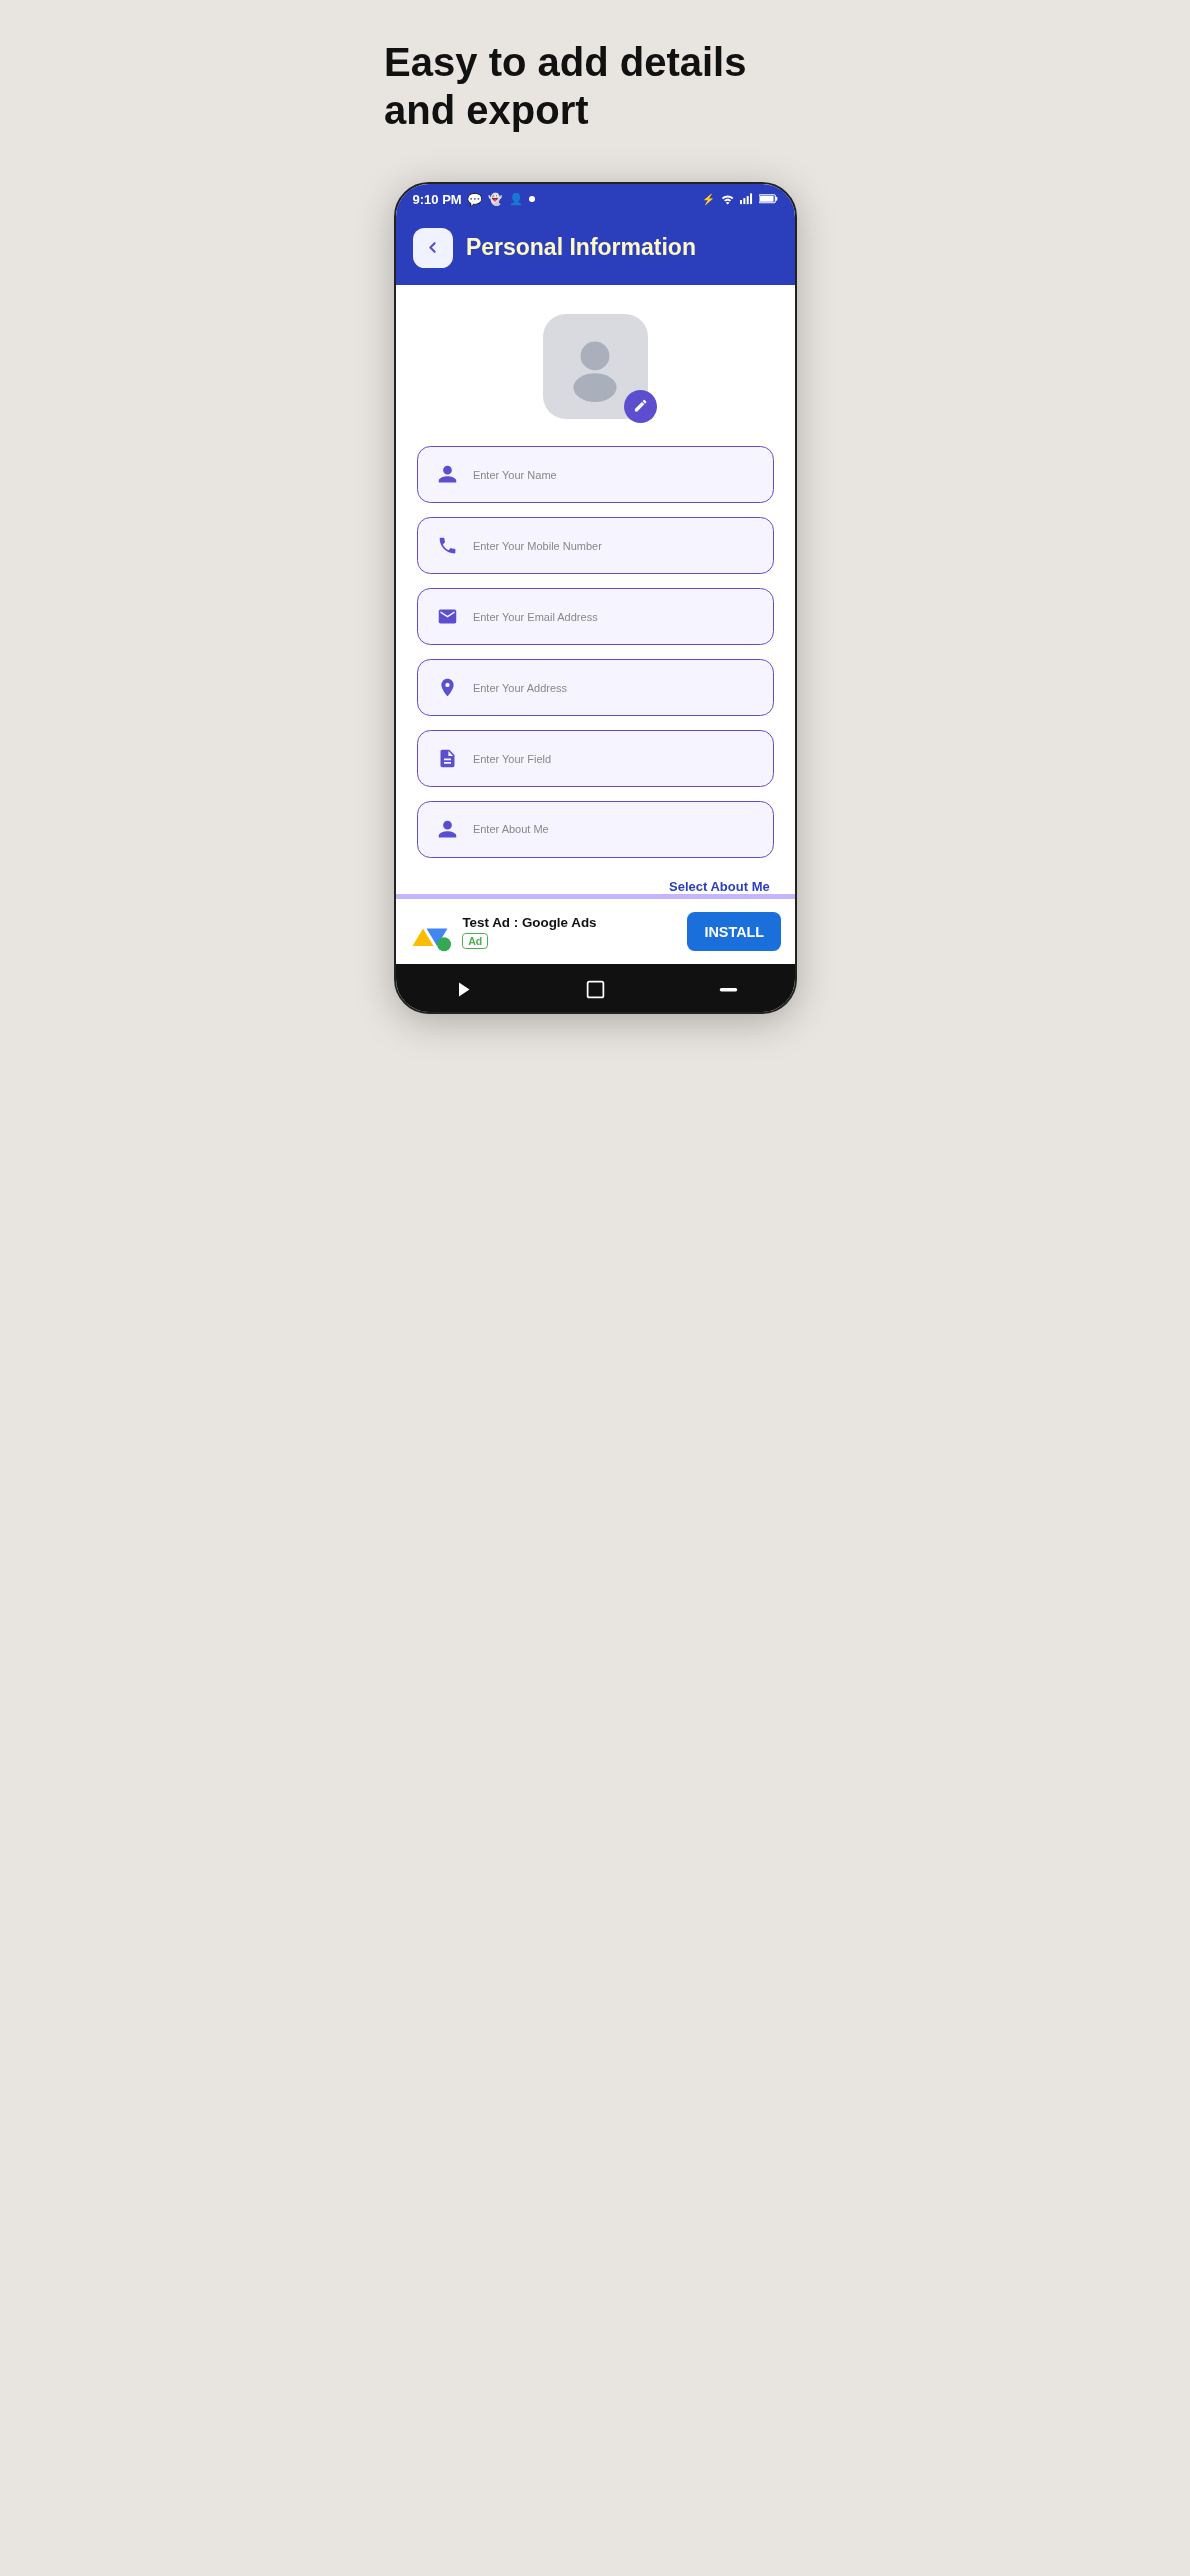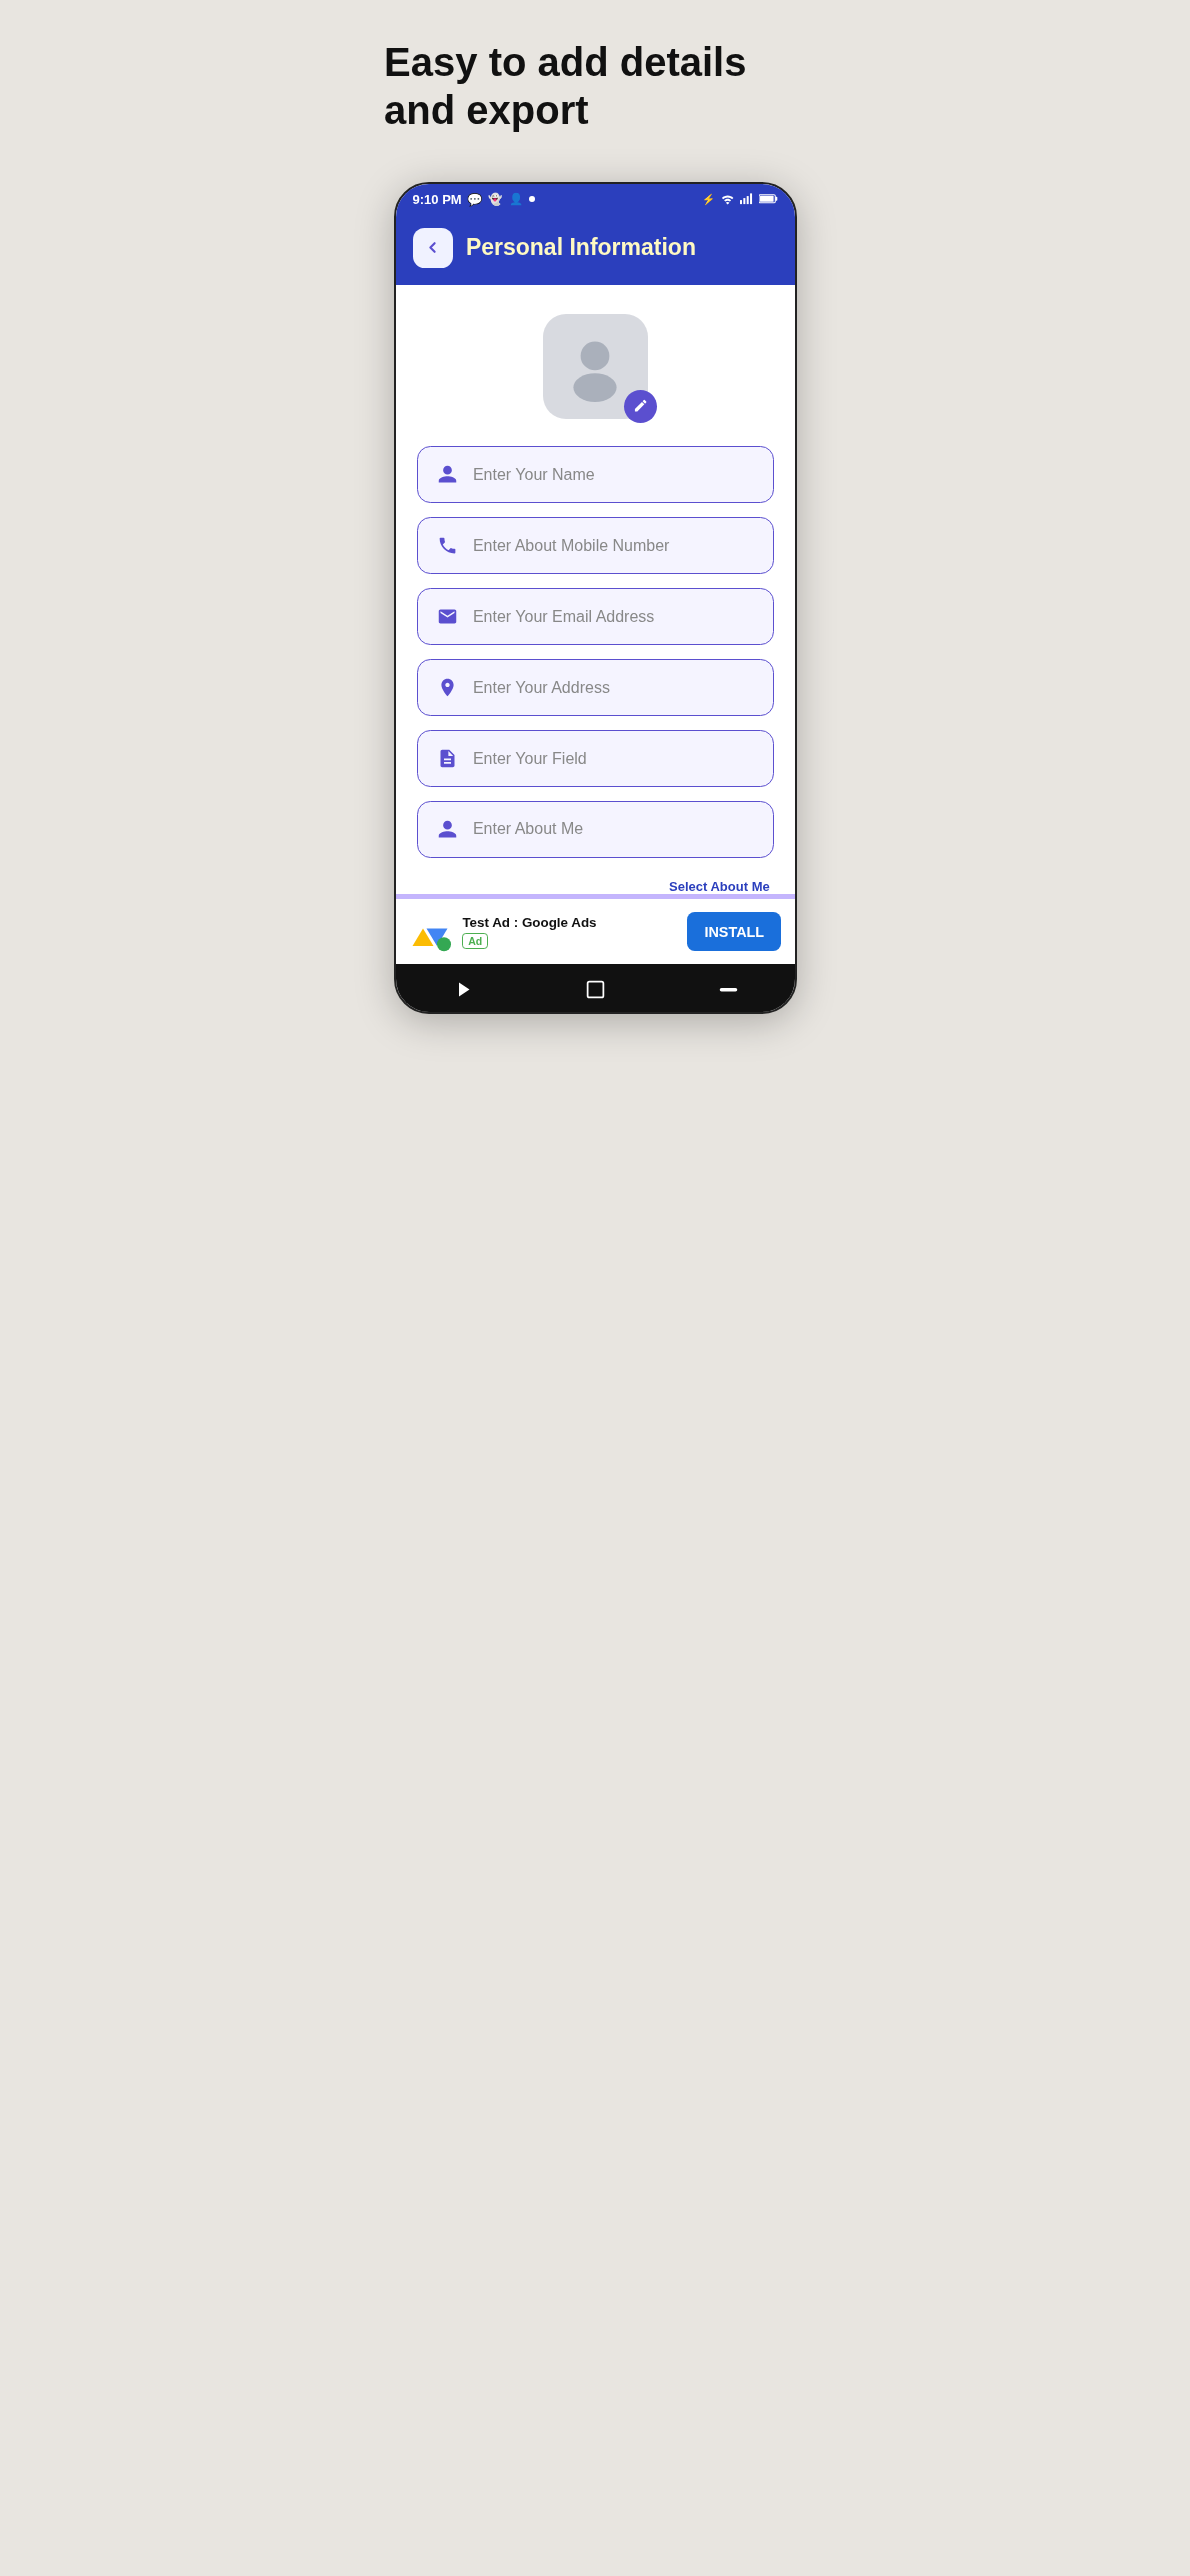--- a/index.html
+++ b/index.html
@@ -185,21 +185,21 @@
       justify-content: center;
     }
 
     .field-icon svg {
       width: 21px;
       height: 21px;
       fill: #5b4fcf;
     }
 
     .field-placeholder {
-      font-size: 16px;
+      font-size: 11px;
       color: #888;
       font-weight: 500;
     }
 
     
     .select-about-row {
       display: flex;
       justify-content: flex-end;
       padding: 5.8px 3.8px 0;
     }
@@ -362,21 +362,21 @@
           </div>
           <span class="field-placeholder">Enter Your Name</span>
         </div>
 
         <div class="field-row">
           <div class="field-icon">
             <svg viewBox="0 0 24 24">
                 <path d="M6.6 10.8c1.4 2.8 3.8 5.1 6.6 6.6l2.2-2.2c.3-.3.7-.4 1-.2 1.1.4 2.3.6 3.6.6.6 0 1 .4 1 1V20c0 .6-.4 1-1 1-9.4 0-17-7.6-17-17 0-.6.4-1 1-1h3.5c.6 0 1 .4 1 1 0 1.3.2 2.5.6 3.6.1.3 0 .7-.2 1L6.6 10.8z"></path>
               </svg>
           </div>
-          <span class="field-placeholder">Enter About Mobile Number</span>
+          <span class="field-placeholder">Enter Your Mobile Number</span>
         </div>
 
         <div class="field-row">
           <div class="field-icon">
             <svg viewBox="0 0 24 24">
                 <path d="M20 4H4c-1.1 0-2 .9-2 2v12c0 1.1.9 2 2 2h16c1.1 0 2-.9 2-2V6c0-1.1-.9-2-2-2zm0 4l-8 5-8-5V6l8 5 8-5v2z"></path>
               </svg>
           </div>
           <span class="field-placeholder">Enter Your Email Address</span>
         </div>

